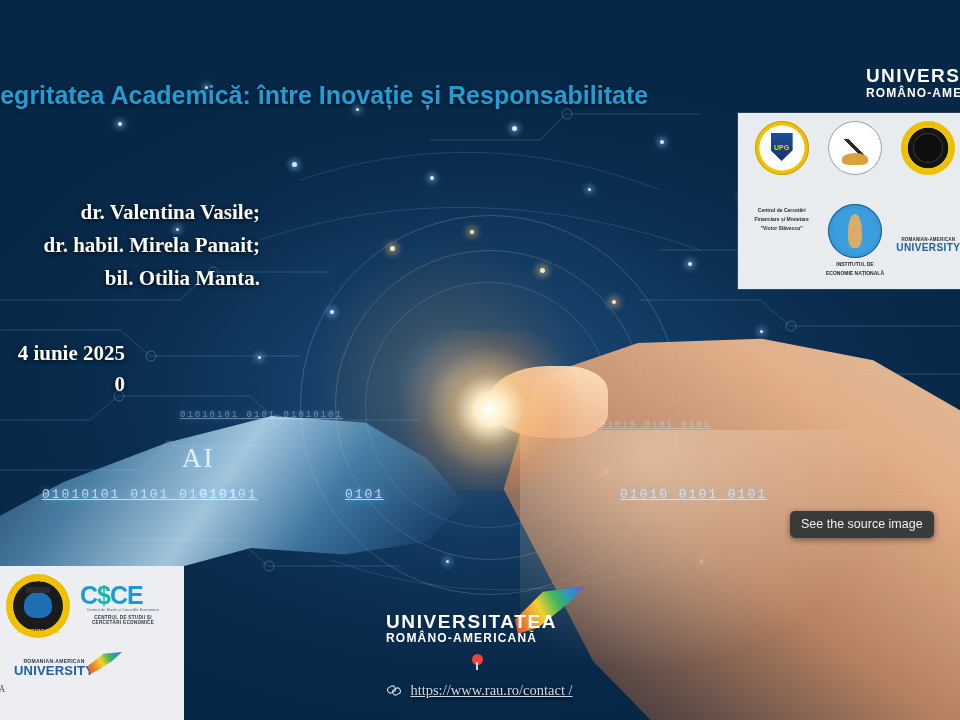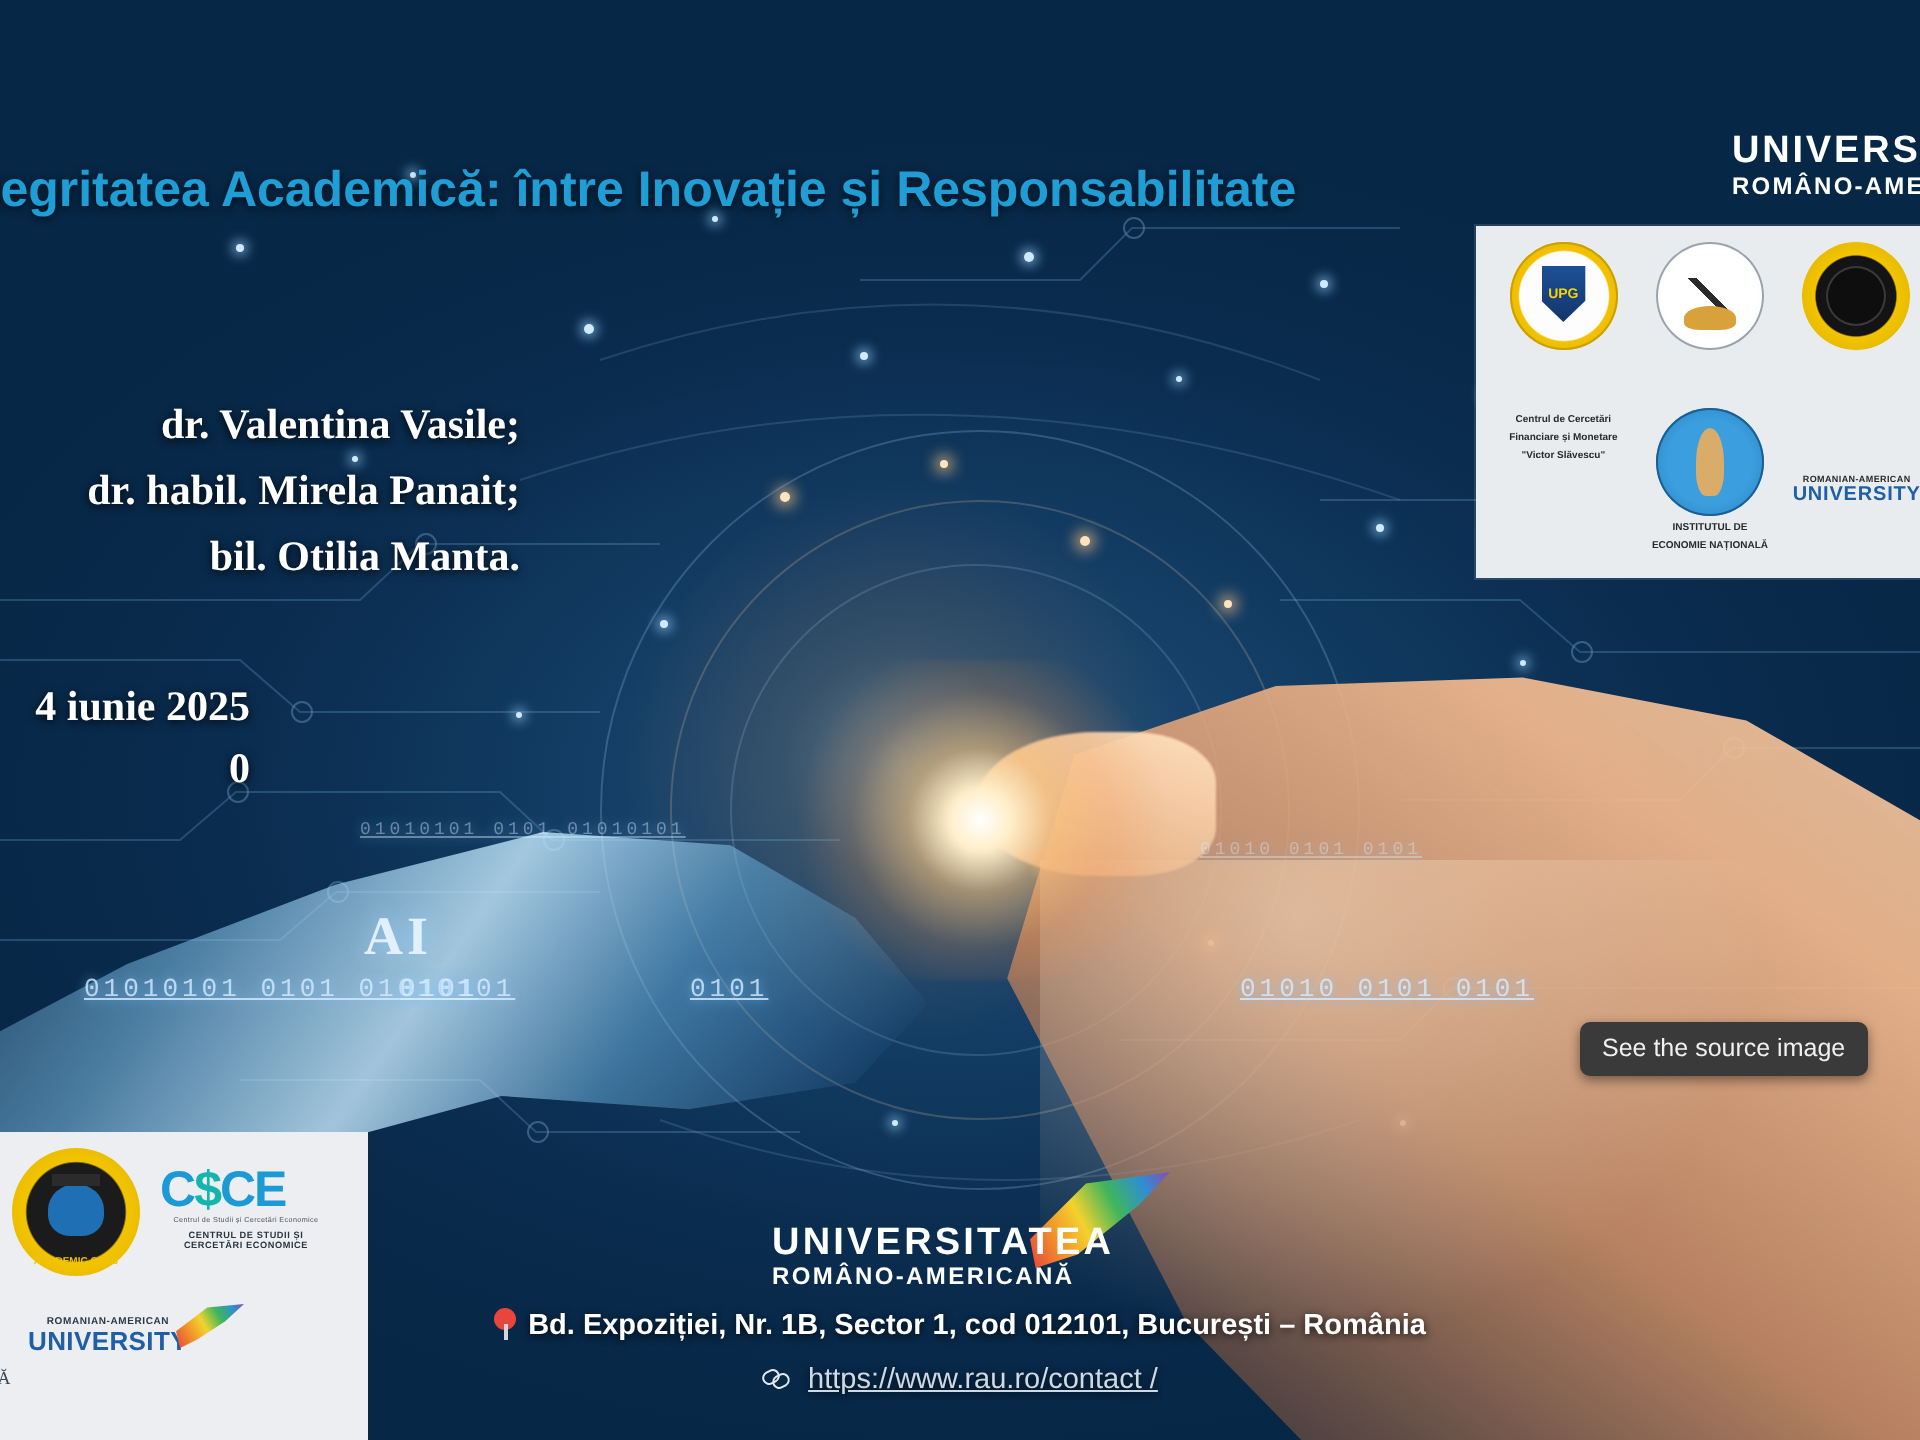--- a/index.html
+++ b/index.html
@@ -83,24 +83,24 @@
   
   .binary {
     position: absolute;
     color: rgba(215,235,255,0.80);
     font-family: "Liberation Mono", monospace;
     font-size: 13px; letter-spacing: 2px; white-space: nowrap;
     text-shadow: 0 0 6px rgba(130,195,255,0.7);
     text-decoration: underline;
   }
   .ai-tag {
-    position: absolute; left: 182px; top: 453px;
+    position: absolute; left: 182px; top: 443px;
     color: rgba(232,244,255,0.92);
     font-family: "Liberation Serif", serif;
-    font-size: 27px; font-weight: 700; letter-spacing: 2px;
+    font-size: 27px; font-weight: 400; letter-spacing: 2px;
     text-shadow: 0 0 10px rgba(150,210,255,0.8);
   }
 
   
   .kicker {
     position: absolute; left: 0; top: 49px; width: 770px;
     text-align: center;
     color: #1f9ed6;
     font-size: 16px; font-weight: bold;
     letter-spacing: .4px;
@@ -242,20 +242,21 @@
   
   .contact-addr {
     position:absolute; left:0; top:654px; width:960px;
     text-align:center; color:#ffffff; font-size:14.5px; font-weight:bold;
     text-shadow: 0 1px 4px rgba(0,0,0,.8);
   }
   .contact-url {
     position:absolute; left:0; top:682px; width:960px;
     text-align:center; color:#cfd9e4; font-size:14.5px;
     text-shadow: 0 1px 4px rgba(0,0,0,.8);
+    font-family: Liberation Serif, serif;
   }
   .contact-url .u { text-decoration: underline; }
   .pin-icon {
     display:inline-block; width:11px; height:16px; position:relative; vertical-align:-3px; margin-right:6px;
   }
   .pin-icon .head { position:absolute; left:0; top:0; width:11px; height:11px; border-radius:50%; background:#e8453c; }
   .pin-icon .tail { position:absolute; left:4.5px; top:8px; width:2px; height:8px; background:#cfd6dd; }
   .link-icon {
     display:inline-block; width:16px; height:13px; position:relative; vertical-align:-2px; margin-right:7px;
   }
@@ -444,21 +445,21 @@
 
   <div class="clip-left-text">ALĂ</div>
 
   <div class="ura-center-swoosh"></div>
   <div class="ura-center">
     <div class="c1">UNIVERSITATEA</div>
     <div class="c2">ROMÂNO-AMERICANĂ</div>
   </div>
 
   <div class="contact-addr">
-    <span class="pin-icon"><span class="head"></span><span class="tail"></span></span><span>Bd. Expoziției, Nr. 1B, Sector 1, cod 012101, București – România</span>
+    <span class="pin-icon"><span class="head"></span><span class="tail"></span></span>
   </div>
 
   <div class="contact-url">
     <span class="link-icon"><i class="a"></i><i class="b"></i></span><span class="u">https://www.rau.ro/contact /</span>
   </div>
 
   <div class="tooltip">See the source image</div>
 
 </div>
 

